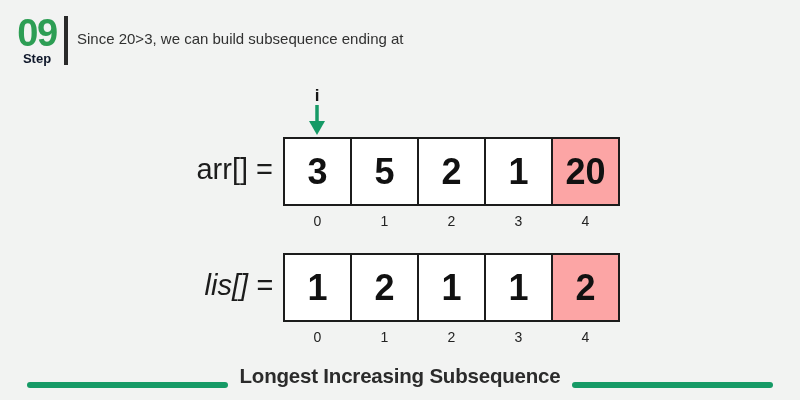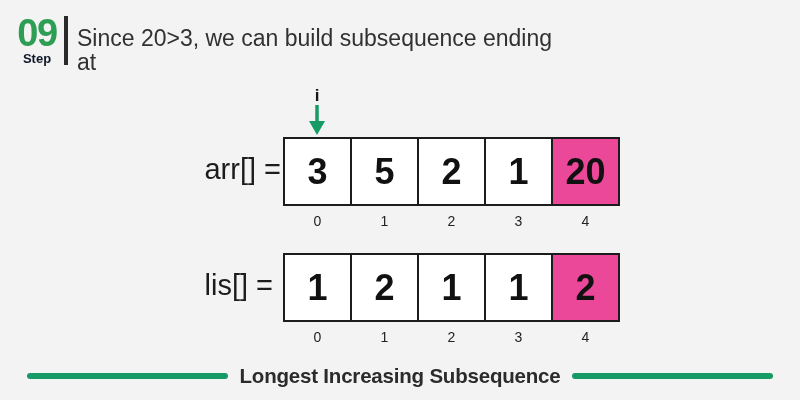--- a/index.html
+++ b/index.html
@@ -22,67 +22,67 @@
   .step-label {
     position: absolute; left: 10px; top: 51px; width: 54px;
     text-align: center; font-size: 13px; font-weight: 700; color: #0f172a;
   }
   .header-bar {
     position: absolute; left: 64px; top: 16px; width: 3.5px; height: 49px;
     background: #2a2a2a;
   }
   .header-desc {
     position: absolute; left: 77px; top: 27px; width: 500px;
-    font-size: 23px; line-height: 23.5px; color: #313131;
+    font-size: 15px; line-height: 23.5px; color: #313131;
   }
 
   
   .pointer-label {
     position: absolute; left: 304px; top: 86px; width: 26px;
     text-align: center; font-size: 17px; font-weight: 700; color: #161616;
   }
   .pointer-arrow { position: absolute; left: 304px; top: 102px; }
 
   
   .array-label {
     position: absolute; left: 0; width: 273px; text-align: right;
     font-size: 29px; color: #1c1c1c;
   }
-  .array-label.arr { top: 153px; margin-left: 8px; }
-  .array-label.lis { top: 269px; }
+  .array-label.arr { top: 153px; }
+  .array-label.lis { top: 269px; font-style: italic; }
 
   .cells {
     position: absolute; left: 283px; display: flex;
   }
   .cells.arr { top: 137px; }
   .cells.lis { top: 253px; }
   .cell {
     box-sizing: border-box;
     width: 69px; height: 69px; margin-left: -2px;
     border: 2px solid #1c1c1c; background: #ffffff;
     display: flex; align-items: center; justify-content: center;
     font-size: 36px; font-weight: 700; color: #111111;
   }
   .cell:first-child { margin-left: 0; }
-  .cell.highlight { background: #ec4899; }
+  .cell.highlight { background: #fca5a5; }
 
   .indices {
     position: absolute; left: 284px; display: flex;
   }
   .indices.arr { top: 213px; }
   .indices.lis { top: 329px; }
   .indices span {
     width: 67px; text-align: center;
     font-size: 14px; color: #232323;
   }
 
   
   .footer {
     position: absolute; left: 27px; right: 27px; top: 364px;
-    display: flex; align-items: center; gap: 12px;
+    display: flex; align-items: flex-end; gap: 12px;
   }
   .footer-line {
     flex: 1 1 0; height: 6px; border-radius: 3px; background: #169a66;
   }
   .footer-title {
     font-size: 20.5px; font-weight: 600; color: #2b2b2b;
     white-space: nowrap; letter-spacing: -0.2px;
   }
 </style>
 </head>

